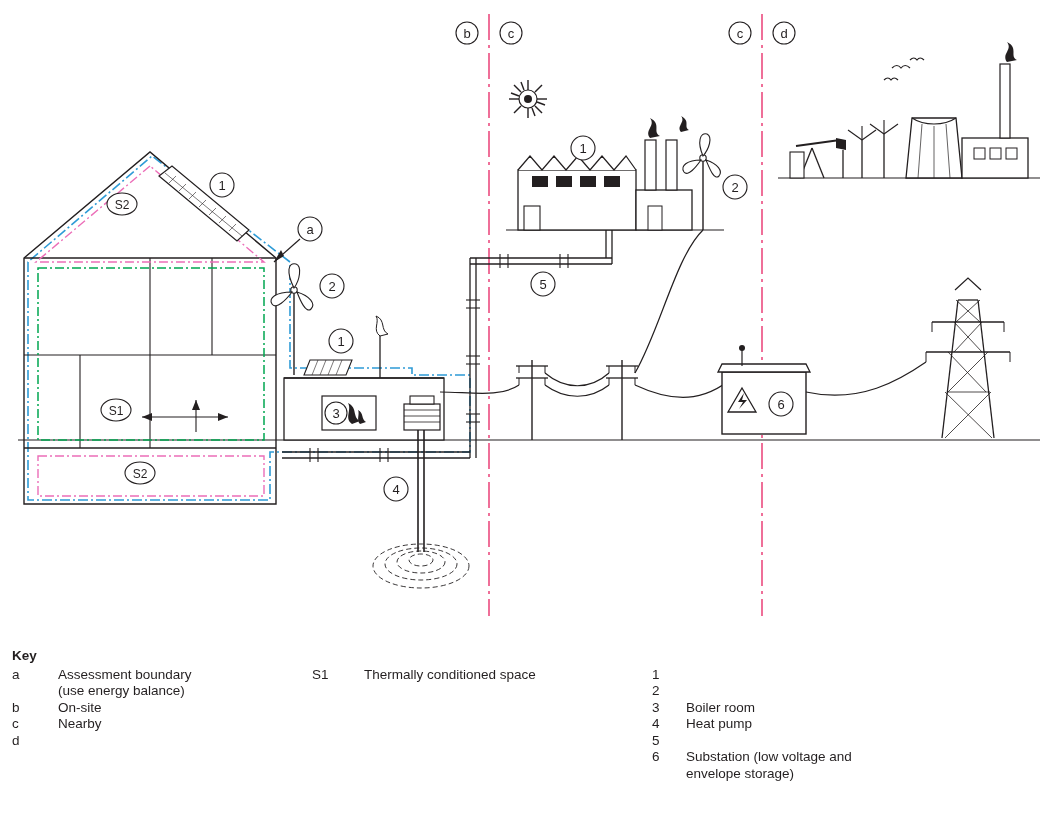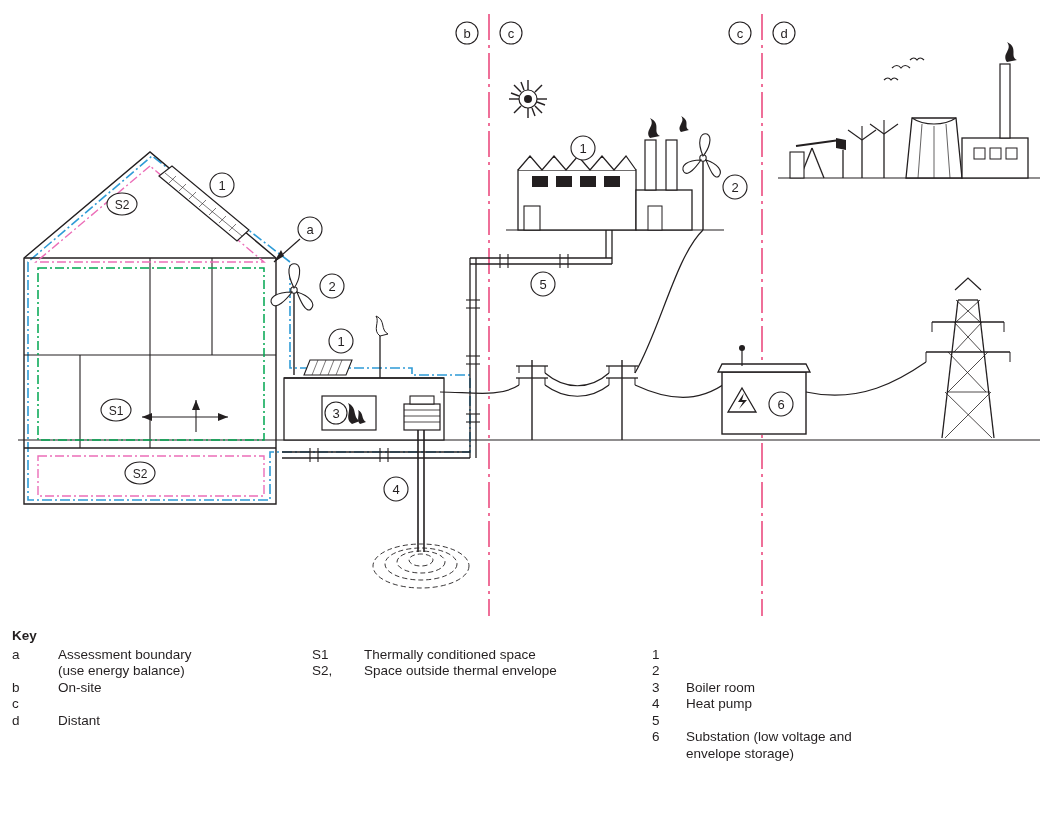--- a/index.html
+++ b/index.html
@@ -23,21 +23,21 @@
   }
   svg.figure {
     position: absolute;
     left: 0; top: 0;
     width: 1059px;
     height: 620px;
   }
   .key-block {
     position: absolute;
     left: 12px;
-    top: 628px;
+    top: 648px;
     width: 1040px;
     font-size: 13.5px;
     line-height: 16.5px;
   }
   .key-title {
     font-weight: bold;
     font-size: 13.5px;
     margin-bottom: 2px;
   }
   .key-columns {
@@ -478,36 +478,32 @@
           <div class="key-mark">a</div>
           <div class="key-text">Assessment boundary</div>
         </div>
         <div class="key-sub">(use energy balance)</div>
         <div class="key-row">
           <div class="key-mark">b</div>
           <div class="key-text">On-site</div>
         </div>
         <div class="key-row">
           <div class="key-mark">c</div>
+          <div class="key-text">Nearby</div>
         </div>
         <div class="key-row">
           <div class="key-mark">d</div>
-          <div class="key-text">Distant</div>
         </div>
       </div>
 
       <div class="key-col key-col-2">
         <div class="key-row">
           <div class="key-mark">S1</div>
           <div class="key-text">Thermally conditioned space</div>
         </div>
-        <div class="key-row">
-          <div class="key-mark">S2,</div>
-          <div class="key-text">Space outside thermal envelope</div>
-        </div>
       </div>
 
       <div class="key-col key-col-3">
         <div class="key-row">
           <div class="key-mark">1</div>
         </div>
         <div class="key-row">
           <div class="key-mark">2</div>
         </div>
         <div class="key-row">

